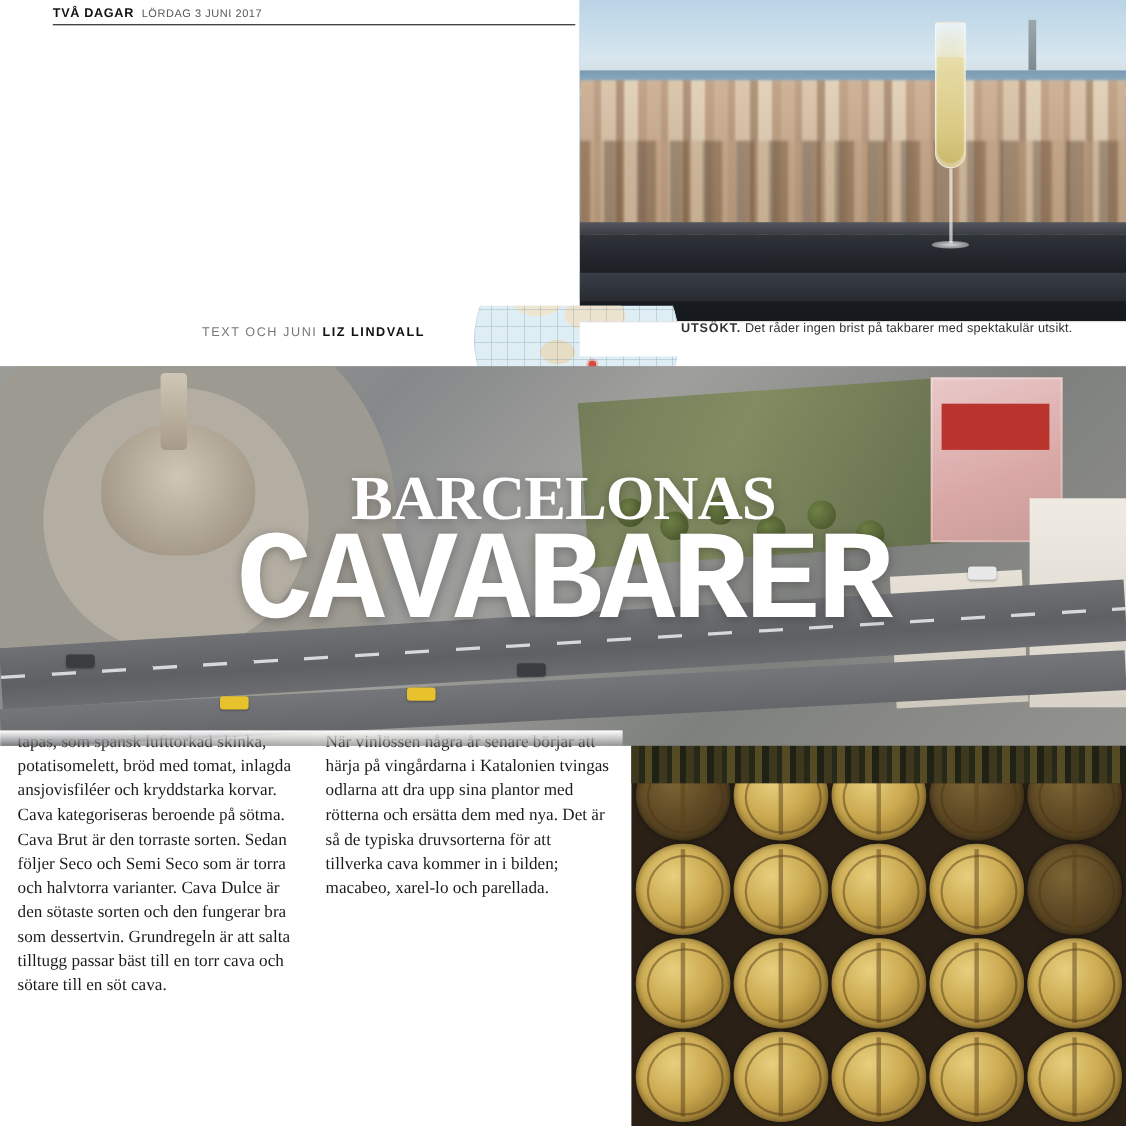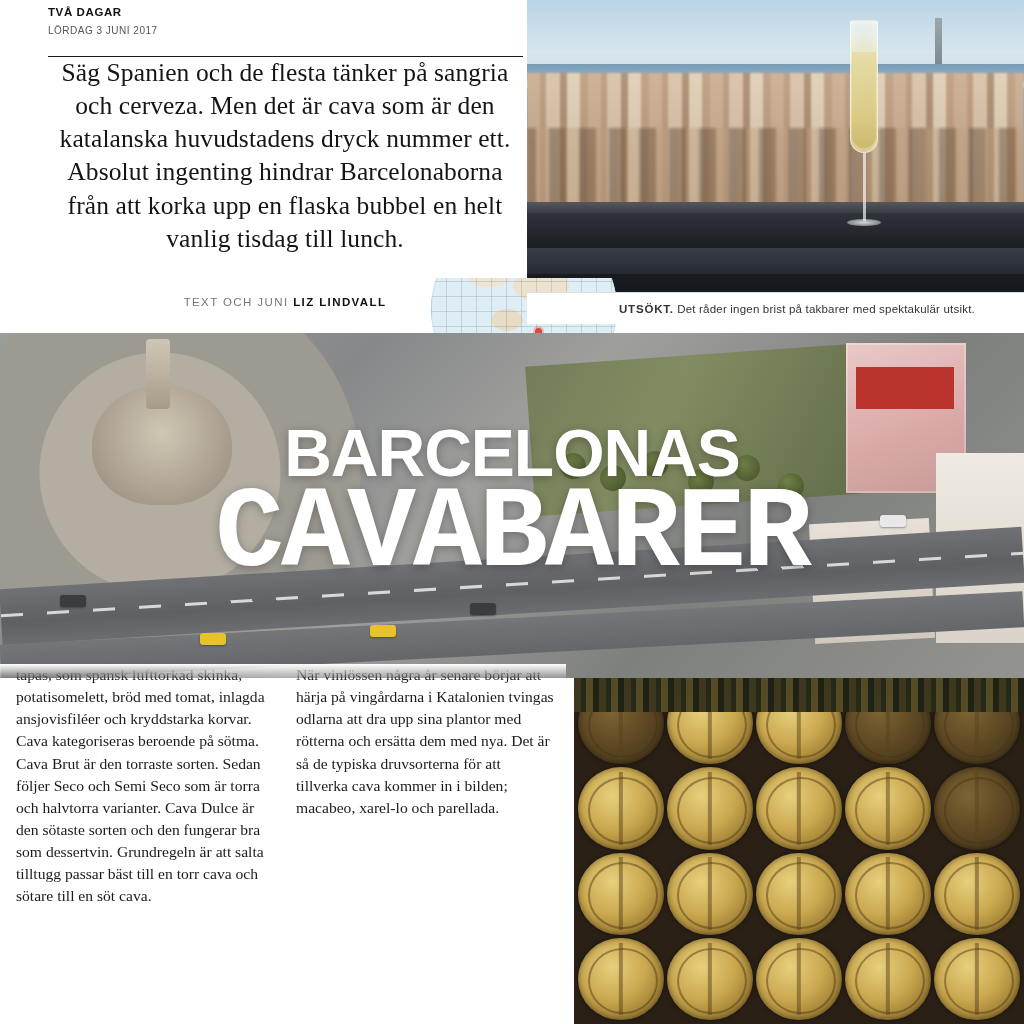--- a/index.html
+++ b/index.html
@@ -19,25 +19,24 @@
     background: #fff;
   }
 
   
   .masthead {
     position: absolute;
     left: 48px;
     top: 6px;
     width: 475px;
     display: flex;
-    align-items: flex-start;
+    align-items: flex-end;
     gap: 7px;
     border-bottom: 1px solid #1a1a1a;
-    padding-bottom: 20px;
-    flex-direction: column;
+    padding-bottom: 4px;
   }
   .masthead-title {
     font-size: 11.5px;
     font-weight: bold;
     letter-spacing: 0.6px;
     color: #111;
     text-transform: uppercase;
   }
   .masthead-date {
     font-size: 10px;
@@ -164,21 +163,20 @@
 
   .caption-bar {
     position: absolute;
     left: 527px;
     top: 292px;
     width: 497px;
     height: 32px;
     background: #fff;
     border-top: 1px solid #ddd;
     display: flex;
-    align-items: center;
     padding-left: 92px;
   }
   .caption-text {
     font-size: 11.5px;
     color: #333;
     letter-spacing: .2px;
   }
   .caption-text b { letter-spacing: .8px; }
 
   
@@ -315,21 +313,21 @@
     align-items: center;
     justify-content: center;
     color: #ffffff;
     font-family: "Liberation Sans", sans-serif;
     font-weight: bold;
     text-transform: uppercase;
     letter-spacing: -1px;
     line-height: .90;
     text-shadow: 0 2px 10px rgba(0,0,0,.28);
   }
-  .hero-line1 { font-size: 66px; }
+  .hero-line1 { font-size: 57px; font-family: Liberation Serif, serif; }
   .hero-line2 { font-size: 84px; }
   .hero-line3 { font-size: 115px; letter-spacing: -3px; font-family: Liberation Mono, monospace; }
 
   
   .col {
     position: absolute;
     top: 664px;
     font-family: "Liberation Serif", serif;
     font-size: 15.6px;
     line-height: 1.42;
@@ -408,21 +406,20 @@
 </head>
 <body>
 
 <div class="page">
 
   <div class="masthead">
     <span class="masthead-title">TVÅ DAGAR</span>
     <span class="masthead-date">LÖRDAG 3 JUNI 2017</span>
   </div>
 
-  <div class="ingress">Säg Spanien och de flesta tänker på sangria och cerveza. Men det är cava som är den katalanska huvudstadens dryck nummer ett. Absolut ingenting hindrar Barcelonaborna från att korka upp en flaska bubbel en helt vanlig tisdag till lunch.</div>
 
   <div class="byline">
     <span>TEXT OCH JUNI</span>
     <b>LIZ LINDVALL</b>
   </div>
 
   <div class="photo-top">
     <div class="sky"></div>
     <div class="sea"></div>
     <div class="cityscape"></div>

